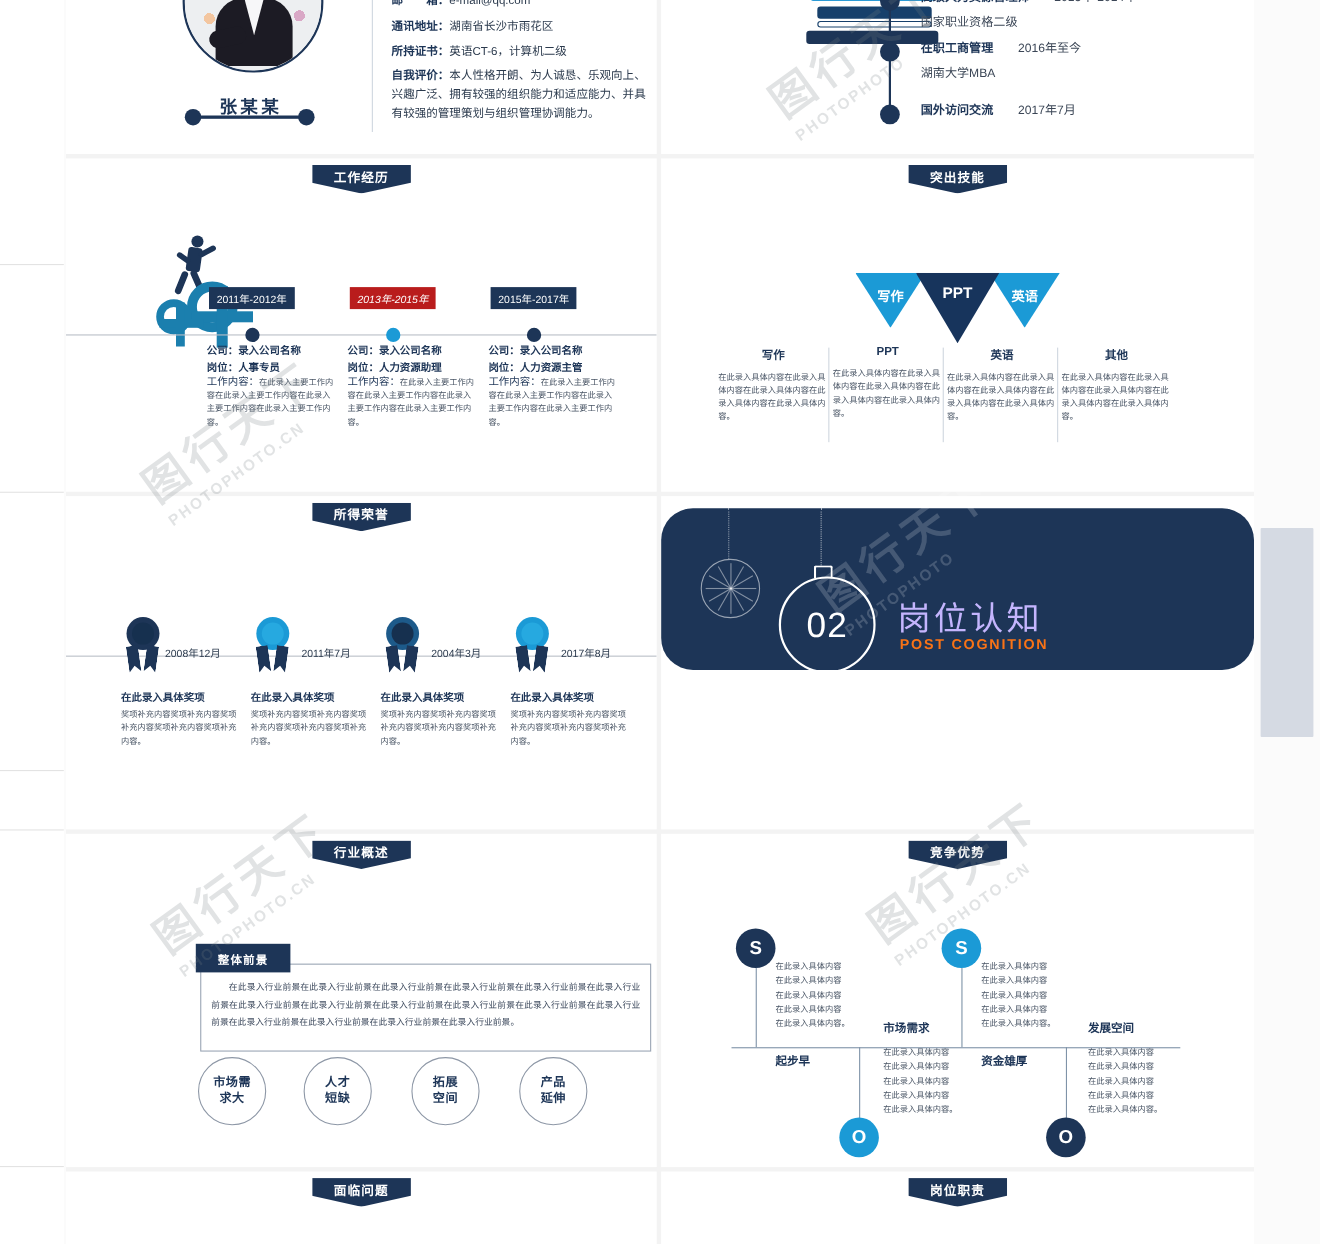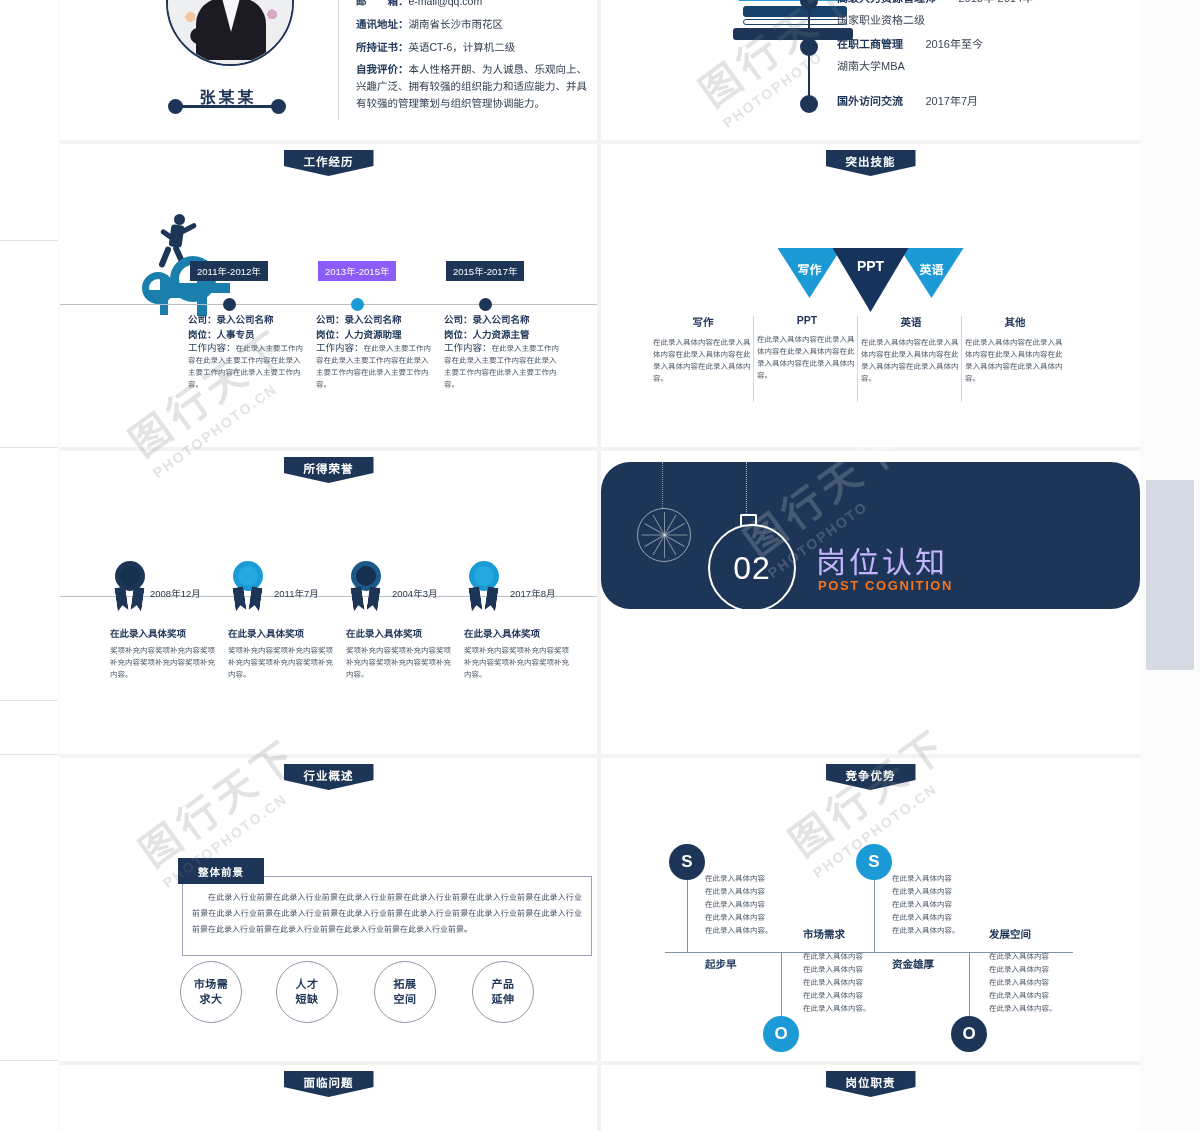--- a/index.html
+++ b/index.html
@@ -103,21 +103,21 @@
   .g-sm::after{left:11px;top:-4px;width:8px;height:40px;}
   .man{position:absolute;left:14px;top:0;width:48px;height:58px;}
   .man-h{position:absolute;left:18px;top:0;width:11px;height:11px;border-radius:50%;background:#1d3557;}
   .man-t{position:absolute;left:14px;top:11px;width:13px;height:22px;background:#1d3557;transform:rotate(8deg);border-radius:3px;}
   .man-a1{position:absolute;left:24px;top:12px;width:17px;height:5px;background:#1d3557;transform:rotate(-28deg);border-radius:3px;}
   .man-a2{position:absolute;left:4px;top:18px;width:14px;height:5px;background:#1d3557;transform:rotate(35deg);border-radius:3px;}
   .man-l1{position:absolute;left:6px;top:32px;width:6px;height:22px;background:#1d3557;transform:rotate(22deg);border-radius:3px;}
   .man-l2{position:absolute;left:20px;top:31px;width:6px;height:20px;background:#1d3557;transform:rotate(-24deg);border-radius:3px;}
   .we-line{left:0;top:160px;width:537px;}
   .we-tag{position:absolute;top:117px;padding:3px 7px;font-size:9.5px;color:#fff;background:#1d3557;white-space:nowrap;}
-  .we-tag.cy{background:#8b5cf6;}
+  .we-tag.cy{background:#b91c1c;font-style:italic;}
   .we-dot{position:absolute;top:154px;width:13px;height:13px;border-radius:50%;background:#1d3557;}
   .we-dot.cy{background:#1b9ad6;}
   .we-col{position:absolute;top:168px;width:118px;}
   .we-k{font-size:9.5px;font-weight:bold;color:#1d3557;line-height:15px;white-space:nowrap;}
   .we-b{font-size:7.5px;color:#4a5666;line-height:12px;}
   .we-inline{font-size:9.5px;font-weight:normal;color:#1d3557;text-align:right;}
 
   
   .tri-wrap{position:absolute;left:50%;transform:translateX(-50%);top:104px;width:186px;height:64px;}
   .tri{position:absolute;top:0;}

